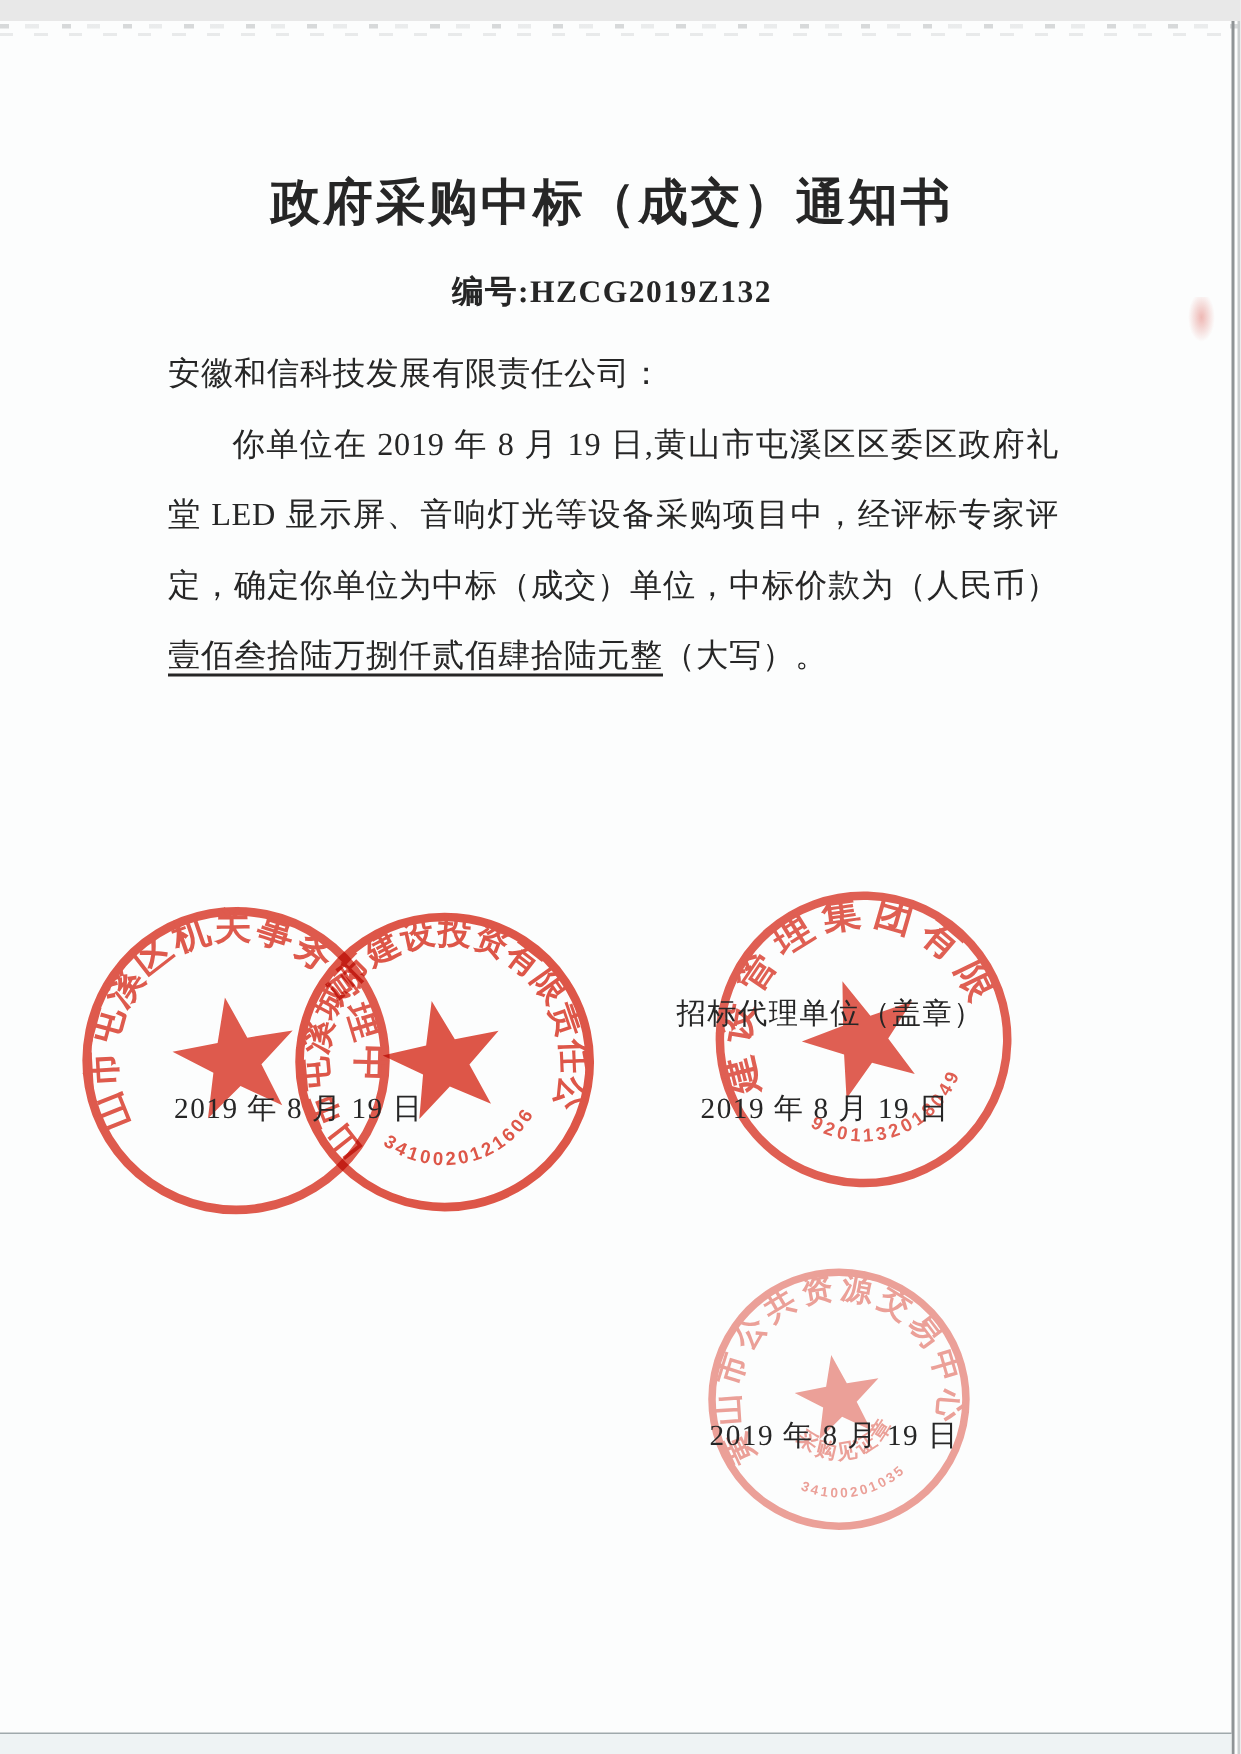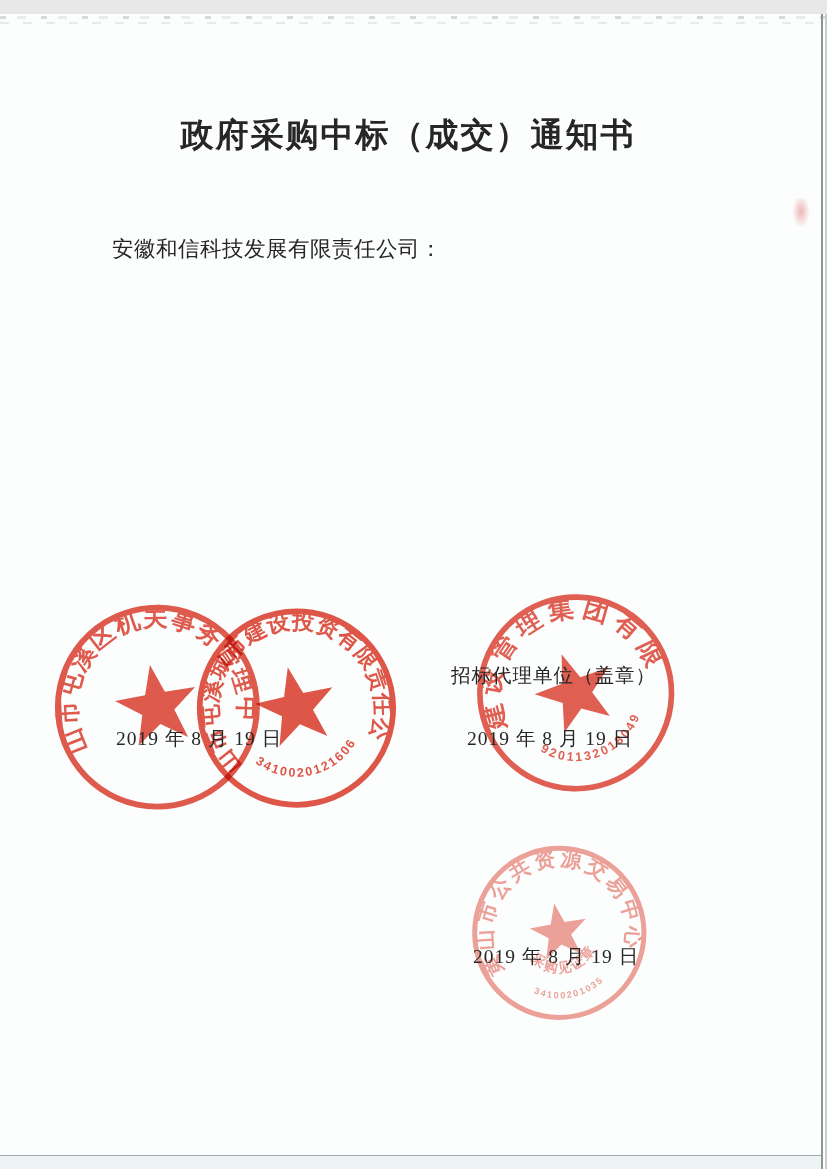--- a/index.html
+++ b/index.html
@@ -73,23 +73,25 @@
 
   <div class="scan-top"></div>
   <div class="scan-top2"></div>
   <div class="scan-right2"></div>
   <div class="scan-right"></div>
   <div class="scan-bottom"></div>
   <div class="scan-bottom-line"></div>
   <div class="red-smudge"></div>
 
   <div class="title">政府采购中标（成交）通知书</div>
+  <div class="refno">编号:HZCG2019Z132</div>
 
   <div class="body-text">
     <p>安徽和信科技发展有限责任公司：</p>
+    <p class="para"><span>你单位在 2019 年 8 月 19 日,黄山市屯溪区区委区政府礼堂 LED 显示屏、音响灯光等设备采购项目中，经评标专家评定，确定你单位为中标（成交）单位，中标价款为（人民币）</span><span class="u">壹佰叁拾陆万捌仟贰佰肆拾陆元整</span><span>（大写）。</span></p>
   </div>
 
   <svg id="stampA" class="stamp" viewBox="0 0 200 200">
     <defs>
         <path id="aTop" d="M 31.1,134.1 A 76,76 0 1 1 168.9,134.1" fill="none"></path>
       </defs>
     <circle cx="100" cy="102" r="93"></circle>
     <text font-size="23" letter-spacing="1.5"><textPath href="#aTop" startOffset="50%" text-anchor="middle">黄山市屯溪区机关事务管理中心</textPath></text>
     <polygon class="star" points="100,62 90.6,89.1 62,89.6 84.8,106.9 76.5,134.4 100,118 123.5,134.4 115.2,106.9 138,89.6 109.4,89.1"></polygon>
   </svg>

